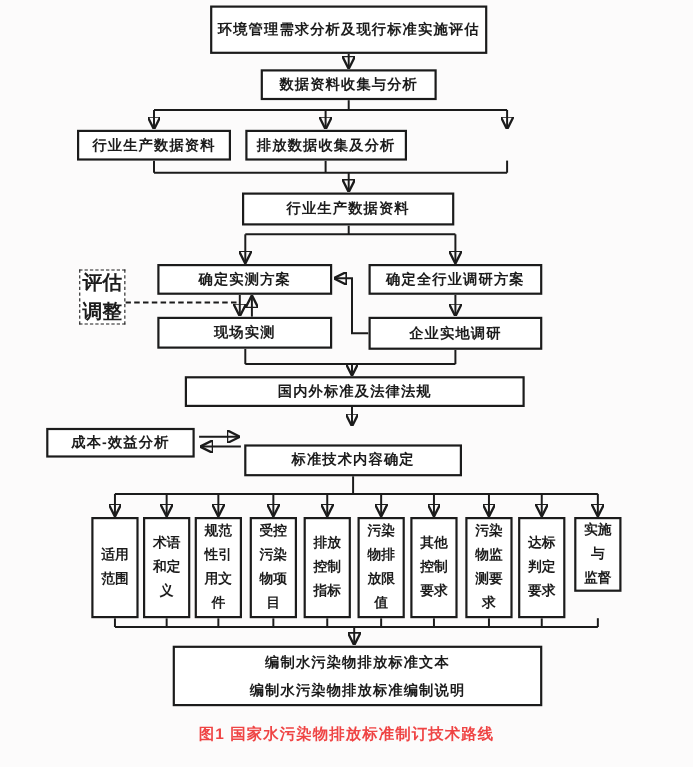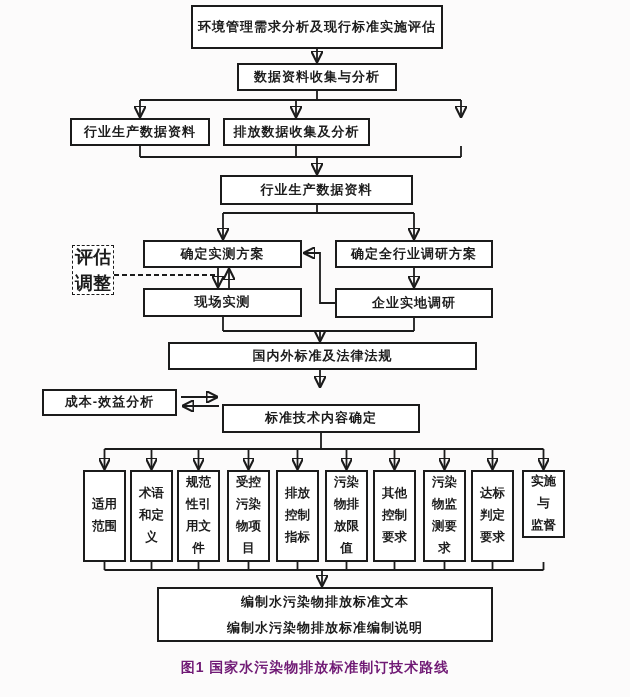--- a/index.html
+++ b/index.html
@@ -11,21 +11,21 @@
     position:absolute;box-sizing:border-box;background:#fff;
     border:2px solid #1b1b1b;display:flex;align-items:center;justify-content:center;
     text-align:center;font-weight:bold;color:#1c1c1c;font-size:13px;
     line-height:1.45;white-space:pre-line;letter-spacing:1px;
   }
   .node.dashed{border-style:dashed;border-width:1.6px;font-size:18px;letter-spacing:0;}
   .node.section{font-size:12.5px;line-height:1.75;letter-spacing:0;}
   .node.output{line-height:2.0;}
   .caption{
     position:absolute;left:0;right:0;top:659px;text-align:center;
-    font-weight:bold;font-size:14px;color:#701a75;letter-spacing:1px;
+    font-weight:bold;font-size:14px;color:#ef4444;letter-spacing:1px;
   }
   svg.wires{position:absolute;left:0;top:0;pointer-events:none;}
   svg.wires path{stroke:#1b1b1b;stroke-width:1.8;fill:none;}
   svg.wires path.dash{stroke-dasharray:5 3;}
 </style>
 </head>
 <body>
 
 <div class="stage">
 

